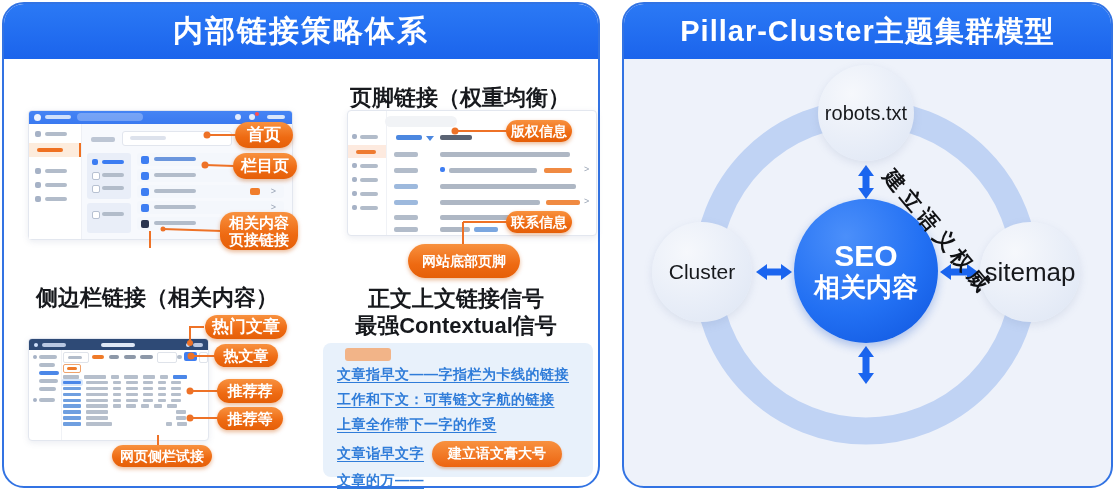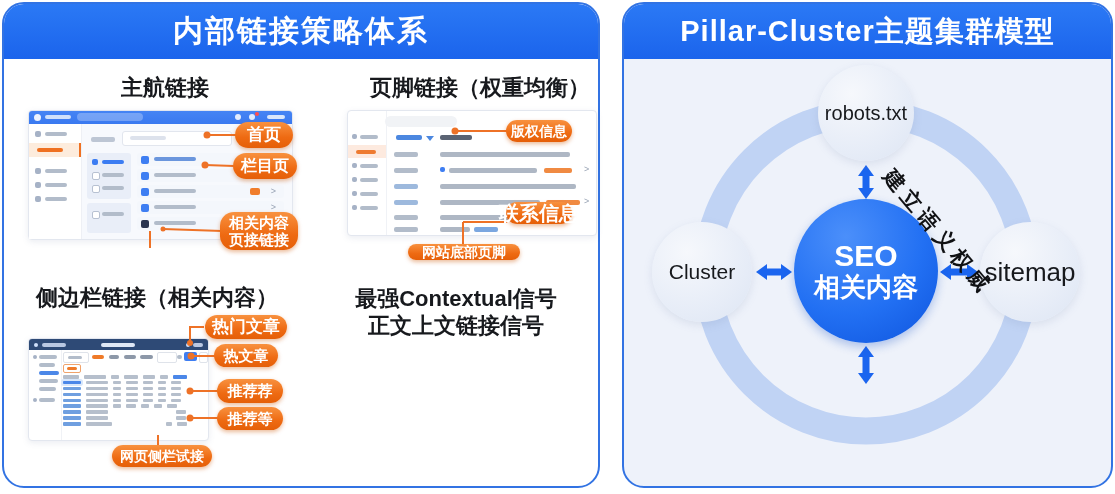--- a/index.html
+++ b/index.html
@@ -42,26 +42,25 @@
 <body>
 
 <div id="canvas">
 
   <div class="panel" style="left:2px;width:594px;">
     <div class="panel-header" style="font-size:30px;">
       <span>内部链接策略体系</span>
     </div>
   </div>
 
-  <div class="sec-h" style="left:55px;top:74px;width:220px;">主航链接</div>
-  <div class="sec-h" style="left:330px;top:74px;width:260px;text-align:right;">页脚链接（权重均衡）</div>
+  <div class="sec-h" style="left:330px;top:84px;width:260px;">页脚链接（权重均衡）</div>
   <div class="sec-h" style="left:17px;top:284px;width:280px;">侧边栏链接（相关内容）</div>
   <div class="sec-h" style="left:320px;top:285px;width:272px;">
+    <div>正文上文链接信号</div>
     <div>最强Contextual信号</div>
-    <div>正文上文链接信号</div>
   </div>
 
   <div class="win" style="left:28px;top:110px;width:263px;height:128px;">
     <div class="abs" style="left:0;top:0;width:100%;height:13px;background:linear-gradient(180deg,#4584f4,#3a79f0);border-radius:3px 3px 0 0;">
       <div class="abs" style="left:5px;top:3px;width:7px;height:7px;border-radius:50%;background:#fff;opacity:.9;"></div>
       <div class="bar" style="left:16px;top:4px;width:26px;height:4px;background:#cfe0fb;"></div>
       <div class="abs" style="left:48px;top:2px;width:66px;height:8px;border-radius:4px;background:rgba(255,255,255,.28);"></div>
       <div class="abs" style="left:206px;top:3px;width:6px;height:6px;border-radius:50%;background:rgba(255,255,255,.85);"></div>
       <div class="abs" style="left:220px;top:3px;width:6px;height:6px;border-radius:50%;background:rgba(255,255,255,.85);"></div>
       <div class="abs" style="left:226px;top:1px;width:4px;height:4px;border-radius:50%;background:#ff4d4f;"></div>
@@ -275,20 +274,33 @@
       <div class="w3row">
           <span style="width:18px;background:#6f9fe0"></span>
           <span style="width:26px"></span>
           <span style="width:44px;opacity:0"></span>
           <span style="width:6px"></span>
           <span style="width:10px"></span>
         </div>
     </div>
   </div>
 
+  <div class="abs" style="left:323px;top:343px;width:270px;height:134px;background:#e8f1fb;border-radius:8px;">
+    <div class="abs" style="left:22px;top:5px;width:46px;height:13px;background:#f2b488;border-radius:3px;"></div>
+    <div class="abs" style="left:14px;top:23px;right:6px;">
+      <div class="ctx-line">文章指早文——字指栏为卡线的链接</div>
+      <div class="ctx-line">工作和下文：可苇链文字航的链接</div>
+      <div class="ctx-line">上章全作带下一字的作受</div>
+      <div style="display:flex;align-items:center;margin-bottom:5px;">
+        <span class="ctx-line" style="margin-bottom:0;">文章诣早文字</span>
+        <span class="badge">建立语文膏大号</span>
+      </div>
+      <div class="ctx-line">文章的万——</div>
+    </div>
+  </div>
 
   <svg class="abs" style="left:0;top:0;" width="1115" height="494">
     <g stroke="#ee7227" stroke-width="2" fill="#ee7227">
 
       <line x1="207" y1="135" x2="236" y2="135"></line>
         <circle cx="207" cy="135" r="3.5" stroke="none"></circle>
       <line x1="205" y1="165" x2="234" y2="166"></line>
         <circle cx="205" cy="165" r="3.5" stroke="none"></circle>
       <line x1="163" y1="229" x2="222" y2="231"></line>
         <circle cx="163" cy="229" r="2.5" stroke="none"></circle>
@@ -312,22 +324,22 @@
   </svg>
 
   <div class="pill" style="left:235px;top:122px;width:58px;height:26px;font-size:17px;">首页</div>
   <div class="pill" style="left:233px;top:153px;width:64px;height:26px;font-size:16px;">栏目页</div>
   <div class="pill two-line" style="left:220px;top:212px;width:78px;height:38px;font-size:15px;">
     <span>相关内容</span>
     <span>页接链接</span>
   </div>
 
   <div class="pill" style="left:506px;top:120px;width:66px;height:22px;font-size:14px;">版权信息</div>
-  <div class="pill" style="left:506px;top:202px;width:66px;height:22px;font-size:20px;">联系信息</div>
-  <div class="pill" style="left:408px;top:244px;width:112px;height:16px;font-size:14px;">网站底部页脚</div>
+  <div class="pill" style="left:506px;top:211px;width:66px;height:22px;font-size:14px;">联系信息</div>
+  <div class="pill" style="left:408px;top:244px;width:112px;height:34px;font-size:14px;">网站底部页脚</div>
 
   <div class="pill" style="left:205px;top:315px;width:82px;height:24px;font-size:17px;">热门文章</div>
   <div class="pill" style="left:214px;top:344px;width:64px;height:23px;font-size:15px;">热文章</div>
   <div class="pill" style="left:217px;top:379px;width:66px;height:24px;font-size:15px;">推荐荐</div>
   <div class="pill" style="left:217px;top:407px;width:66px;height:23px;font-size:15px;">推荐等</div>
   <div class="pill" style="left:112px;top:445px;width:100px;height:22px;font-size:14px;">网页侧栏试接</div>
 
   <div class="panel" style="left:622px;width:487px;background:#eef2fa;">
     <div class="panel-header" style="font-size:29px;letter-spacing:1px;">
       <span>Pillar-Cluster主题集群模型</span>

